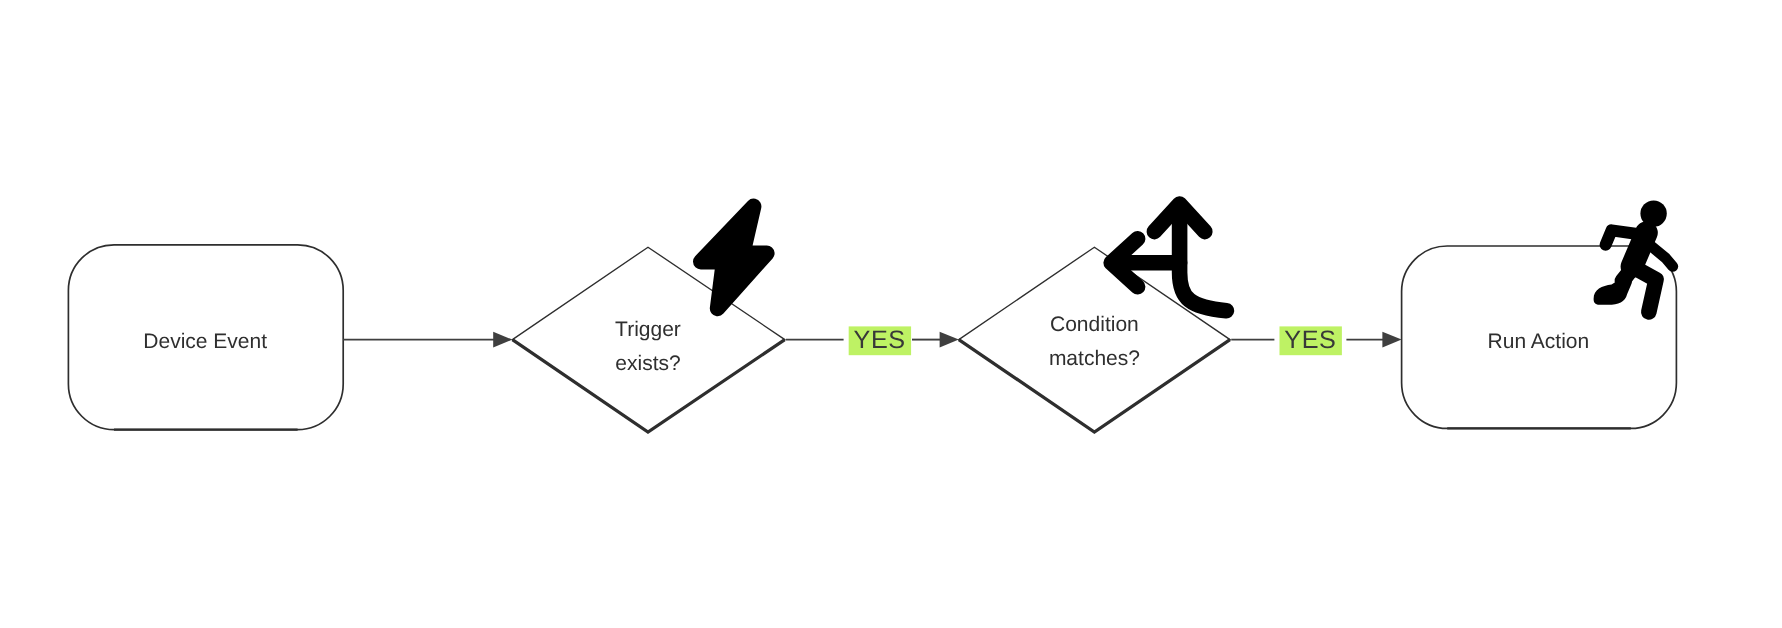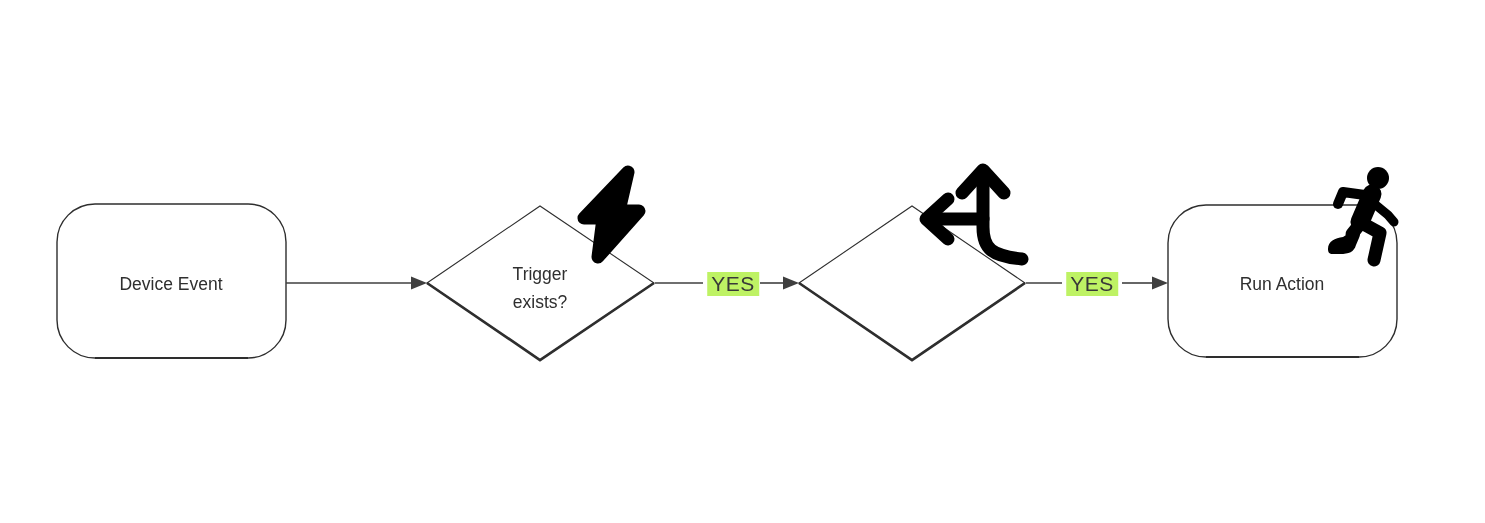--- a/index.html
+++ b/index.html
@@ -102,20 +102,24 @@
 
   <div class="node-label" style="left:171px; top:284px; width:200px;">
     <span class="line">Device Event</span>
   </div>
 
   <div class="node-label" style="left:540px; top:288px; width:170px;">
     <span class="line">Trigger</span>
     <span class="line">exists?</span>
   </div>
 
+  <div class="node-label" style="left:912px; top:284px; width:170px;">
+    <span class="line">Condition</span>
+    <span class="line">matches?</span>
+  </div>
 
   <div class="node-label" style="left:1282px; top:284px; width:200px;">
     <span class="line">Run Action</span>
   </div>
 
   <div class="edge-label" style="left:733px; top:284px;">YES</div>
 
   <div class="edge-label" style="left:1092px; top:284px;">YES</div>
 
 </div>

